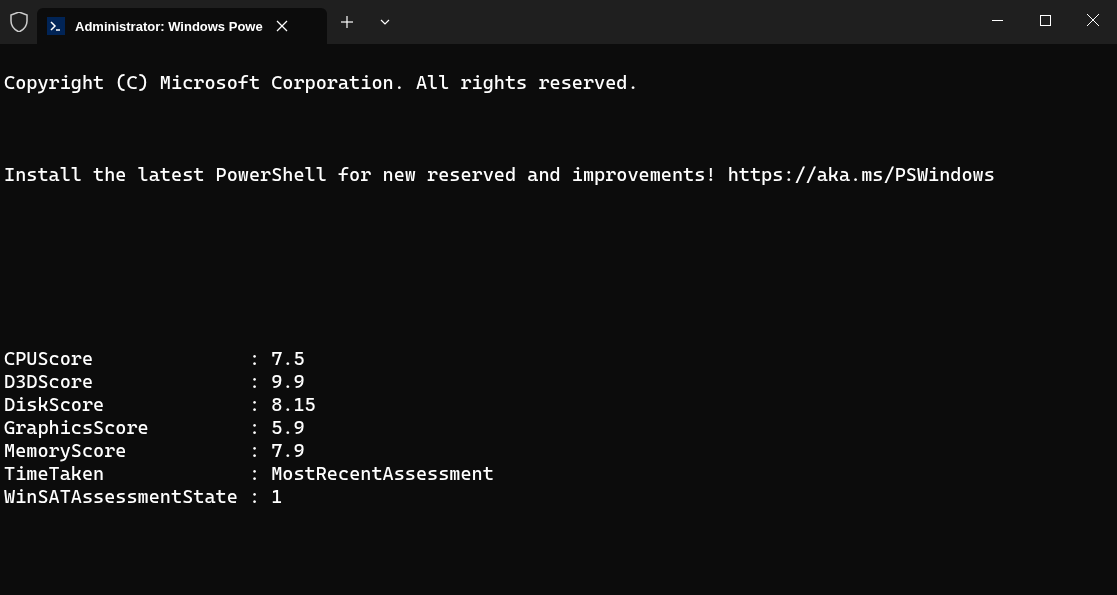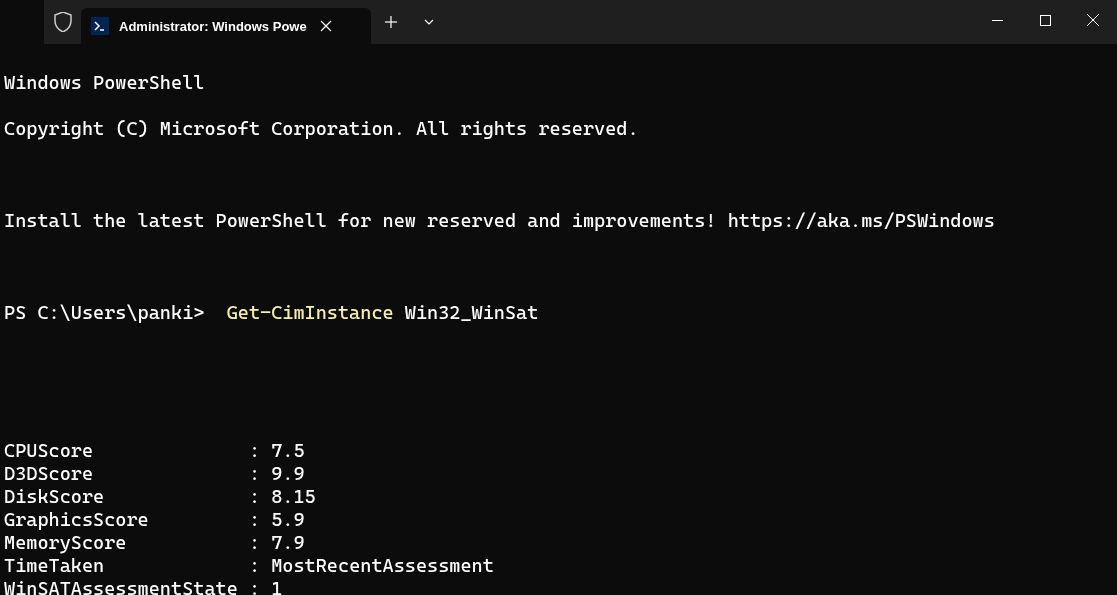--- a/index.html
+++ b/index.html
@@ -13,21 +13,20 @@
       background: #0c0c0c;
       font-family: Consolas, 'Courier New', monospace;
       overflow: hidden;
     }
     .titlebar {
       height: 44px;
       background: #1f1f1f;
       display: flex;
       align-items: center;
       position: relative;
-      margin-left: 44px;
     }
     .shield-icon {
       width: 28px;
       height: 28px;
       margin-left: 5px;
       display: flex;
       align-items: center;
       justify-content: center;
     }
     .tab {
@@ -164,26 +163,24 @@
     <div class="win-btn">
       <svg width="12" height="12" viewBox="0 0 12 12">
         <line x1="0" y1="0" x2="12" y2="12" stroke="#ffffff" stroke-width="1"></line>
         <line x1="12" y1="0" x2="0" y2="12" stroke="#ffffff" stroke-width="1"></line>
       </svg>
     </div>
   </div>
 </div>
 
 <div class="terminal">
-<div>Windows PowerShell</div>
 <div>Copyright (C) Microsoft Corporation. All rights reserved.</div>
 <div class="blank-line"></div>
 <div>Install the latest PowerShell for new reserved and improvements! https://aka.ms/PSWindows</div>
 <div class="blank-line"></div>
-<div><span>PS C:\Users\panki&gt;  </span><span class="cmdlet">Get-CimInstance</span><span> Win32_WinSat</span></div>
 <div class="blank-line"></div>
 <div class="blank-line"></div>
 <div id="results-container"><div><span>CPUScore             </span> :<span> 7.5</span></div><div><span>D3DScore             </span> :<span> 9.9</span></div><div><span>DiskScore            </span> :<span> 8.15</span></div><div><span>GraphicsScore        </span> :<span> 5.9</span></div><div><span>MemoryScore          </span> :<span> 7.9</span></div><div><span>TimeTaken            </span> :<span> MostRecentAssessment</span></div><div><span>WinSATAssessmentState</span> :<span> 1</span></div></div>
 
 
 
 
 </div>
 
 </body></html>

